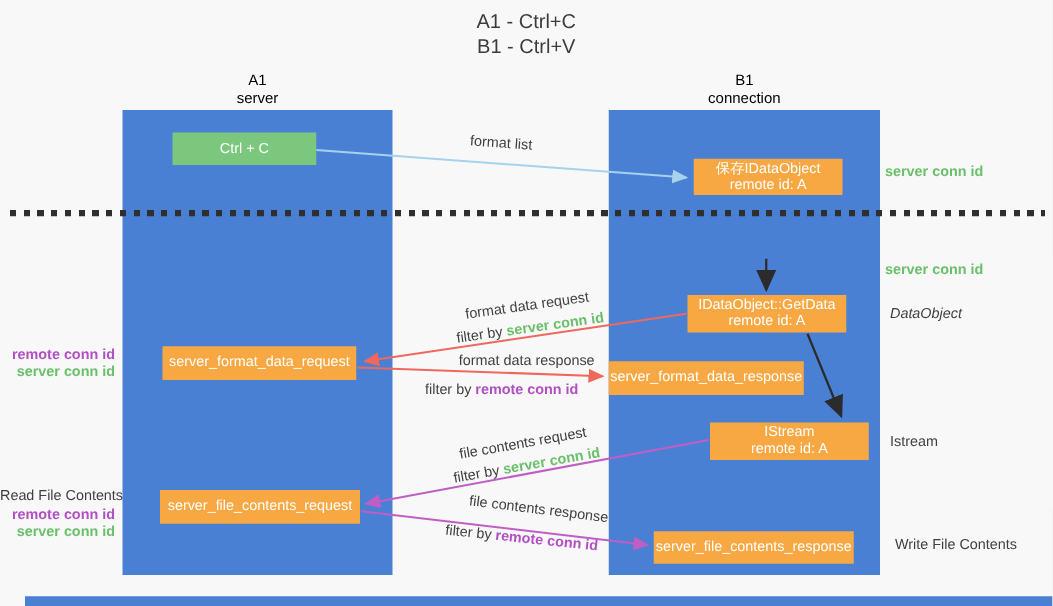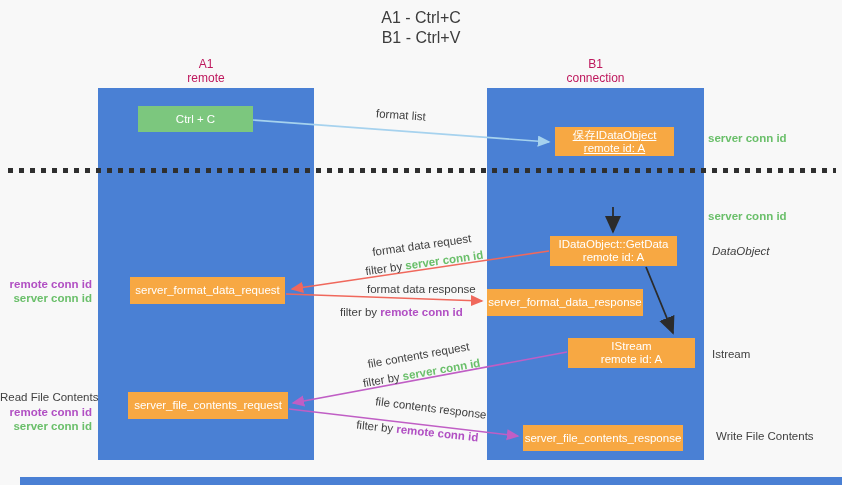--- a/index.html
+++ b/index.html
@@ -1,21 +1,21 @@
 <!DOCTYPE html>
 <html><head>
 <meta charset="utf-8">
 <style>
   html,body{margin:0;padding:0;}
   body{font-family:"Liberation Sans","DejaVu Sans",sans-serif;background:#e9e9e9;}
   .stage{position:relative;width:842px;height:485px;background:#f8f8f8;overflow:hidden;}
   .abs{position:absolute;}
   .title{left:0;right:0;top:8px;text-align:center;color:#3c3c3c;font-size:16px;line-height:20px;}
   .lane{background:#4a80d4;}
-  .lane-head{text-align:center;color:#be185d;font-size:12px;line-height:14px;}
+  .lane-head{text-align:center;color:#000000;font-size:12px;line-height:14px;}
   .node{display:flex;flex-direction:column;align-items:center;justify-content:center;
         color:#fff;font-size:11.5px;line-height:13px;text-align:center;}
   .g{background:#7cc77e;}
   .o{background:#f7a843;}
   .lbl{font-size:11.5px;color:#3f3f3f;white-space:nowrap;}
   .green{color:#6abf6a;font-weight:bold;}
   .purple{color:#b14fc3;font-weight:bold;}
   .tc{text-align:center;}
   .tr{text-align:right;}
   .dotted{background:repeating-linear-gradient(90deg,#2f2f2f 0 5px,rgba(0,0,0,0) 5px 11px);}
@@ -26,21 +26,21 @@
 
 <div class="stage">
 
   <div class="abs title">
     <div>A1 - Ctrl+C</div>
     <div>B1 - Ctrl+V</div>
   </div>
 
   <div class="abs lane-head" style="left:98px;top:57px;width:216px;">
     <div>A1</div>
-    <div>remote</div>
+    <div>server</div>
   </div>
   <div class="abs lane-head" style="left:487px;top:57px;width:217px;">
     <div>B1</div>
     <div>connection</div>
   </div>
 
   <div class="abs lane" style="left:98px;top:88px;width:216px;height:372px;"></div>
   <div class="abs lane" style="left:487px;top:88px;width:217px;height:372px;"></div>
 
   <div class="abs dotted" style="left:8px;top:168px;width:828px;height:5px;"></div>
@@ -67,21 +67,21 @@
     <line x1="549" y1="251" x2="292" y2="289" stroke="#f0685c" stroke-width="1.6" marker-end="url(#m-red)"></line>
     <line x1="286" y1="294" x2="482" y2="301" stroke="#f0685c" stroke-width="1.6" marker-end="url(#m-red)"></line>
     <line x1="646" y1="267" x2="673" y2="333" stroke="#2b2b2b" stroke-width="1.8" marker-end="url(#m-black)"></line>
     <line x1="567" y1="352" x2="293" y2="403" stroke="#c05ec5" stroke-width="1.6" marker-end="url(#m-purple)"></line>
     <line x1="289" y1="409" x2="518" y2="436" stroke="#c05ec5" stroke-width="1.6" marker-end="url(#m-purple)"></line>
   </svg>
 
   <div class="abs node g" style="left:138px;top:106px;width:115px;height:26px;">
     <span>Ctrl + C</span>
   </div>
-  <div class="abs node o" style="left:555px;top:127px;width:119px;height:29px;text-decoration:underline;">
+  <div class="abs node o" style="left:555px;top:127px;width:119px;height:29px;">
     <span>保存IDataObject</span>
     <span>remote id: A</span>
   </div>
   <div class="abs node o" style="left:550px;top:236px;width:127px;height:30px;">
     <span>IDataObject::GetData</span>
     <span>remote id: A</span>
   </div>
   <div class="abs node o" style="left:130px;top:277px;width:155px;height:27px;">
     <span>server_format_data_request</span>
   </div>

